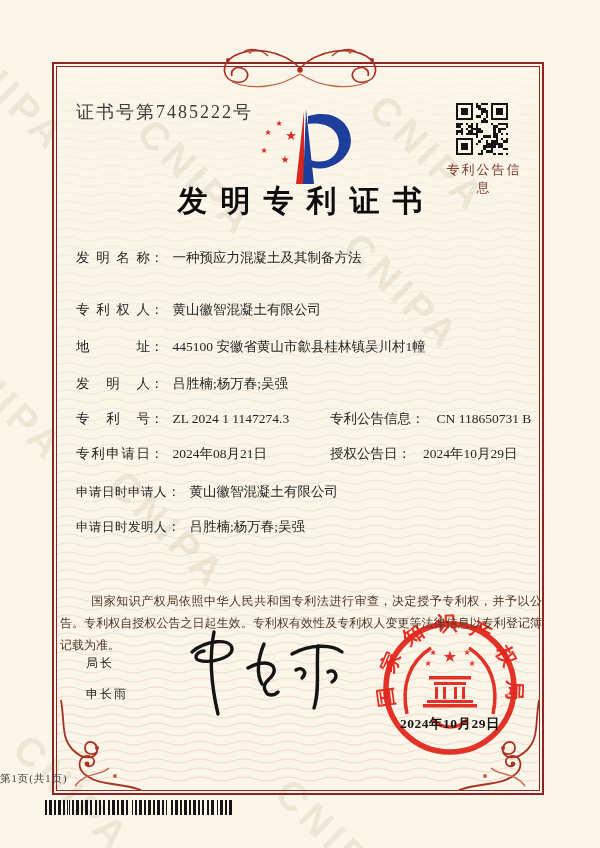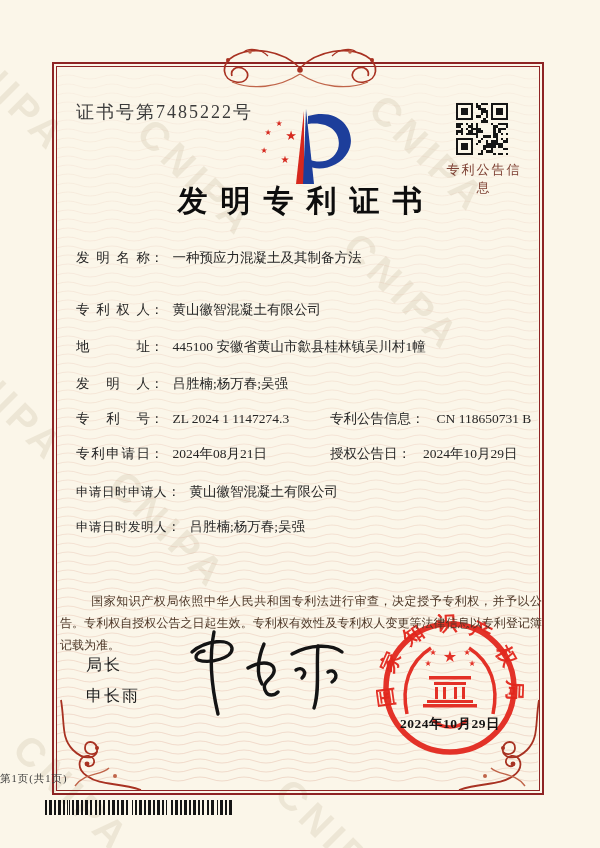--- a/index.html
+++ b/index.html
@@ -33,21 +33,21 @@
   .title{position:absolute;z-index:4;left:0;top:181px;width:600px;text-align:center;
     font-size:30px;font-weight:bold;letter-spacing:13px;text-indent:13px;color:#0d0d0d;}
   .row{position:absolute;z-index:4;left:76px;width:466px;font-size:13.5px;color:#262626;}
   .flabel{display:inline-block;width:74px;text-align:justify;text-align-last:justify;vertical-align:bottom;}
   .fval{margin-left:9px;}
   .rcol{position:absolute;left:254px;top:0;}
   .rcol .fval{margin-left:12px;}
   .flabel2{font-size:12.5px;letter-spacing:0.5px;}
   .decl{position:absolute;z-index:4;left:60px;top:566px;width:482px;
     font-size:12px;line-height:22px;color:#4c3626;text-indent:2.6em;text-align:justify;margin-top:24px;}
-  .signer{position:absolute;z-index:4;left:86px;font-size:16px;letter-spacing:2px;color:#1c1c1c;}
+  .signer{position:absolute;z-index:4;left:86px;font-size:12px;letter-spacing:2px;color:#1c1c1c;}
   .sig{position:absolute;z-index:5;left:180px;top:618px;}
   .seal{position:absolute;z-index:3;left:376px;top:614px;}
   .seal-date{position:absolute;z-index:5;left:382px;top:715px;width:136px;text-align:center;
     font-size:13.5px;font-weight:bold;letter-spacing:0.5px;color:#141414;}
   .page-num{position:absolute;z-index:4;left:0;top:772px;width:600px;text-align:left;
     font-size:10.5px;letter-spacing:1px;color:#3a3a3a;}
   .barcode{position:absolute;z-index:4;left:45px;top:800px;width:188px;height:15px;
     background-image:
       repeating-linear-gradient(90deg,transparent 0 11px,#fbf6e9 11px 13px,transparent 13px 23px,#fbf6e9 23px 24px,transparent 24px 37px),
       repeating-linear-gradient(90deg,#151515 0 2px,transparent 2px 4px,#151515 4px 7px,transparent 7px 9px);}

